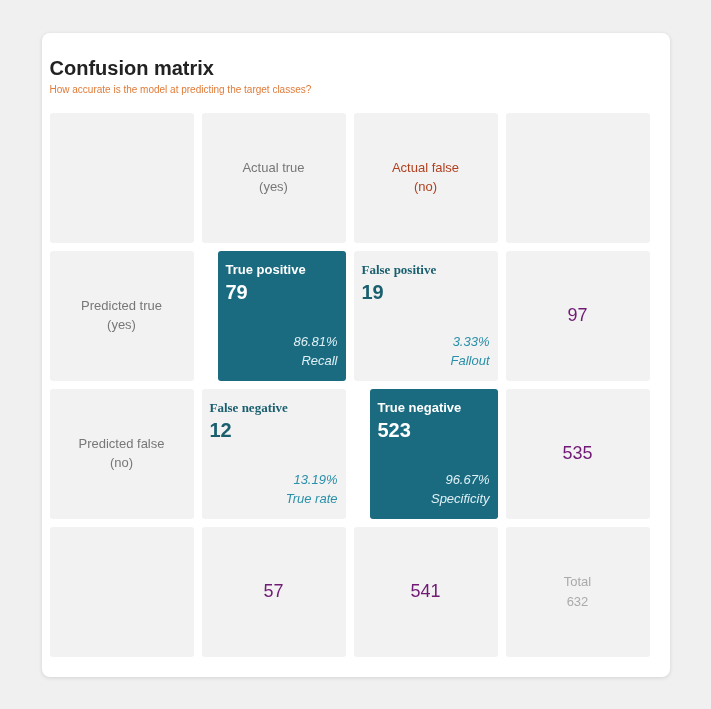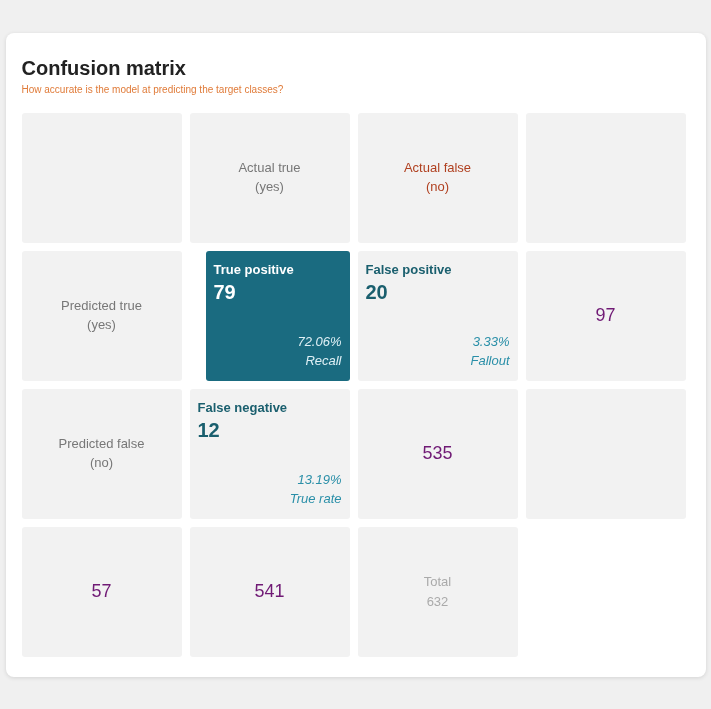--- a/index.html
+++ b/index.html
@@ -7,22 +7,22 @@
       font-family: 'Segoe UI', Arial, sans-serif;
       background: #f0f0f0;
       display: flex;
       justify-content: center;
       align-items: center;
       min-height: 100vh;
     }
     .card {
       background: #fff;
       border-radius: 8px;
-      padding: 24px 20px 20px 16px;
-      width: 700px;
+      padding: 24px 20px 20px 8px;
+      width: 628px;
       box-shadow: 0 1px 4px rgba(0,0,0,0.12);
     }
     .title {
       font-size: 20px;
       font-weight: 600;
       color: #222;
       margin-bottom: 4px;
     }
     .subtitle {
       font-size: 10px;
@@ -64,20 +64,21 @@
     }
     .cell-main-label {
       font-size: 13px;
       font-weight: 700;
       color: #fff;
       align-self: flex-start;
       line-height: 1.4;
     }
     .cell-main-label.dark-text {
       color: #1a5f6e;
+      font-family: Liberation Serif, serif;
     }
     .cell-count {
       font-size: 20px;
       font-weight: 700;
       color: #fff;
       align-self: flex-start;
       margin-top: 2px;
     }
     .cell-count.dark-text {
       color: #1a5f6e;
@@ -128,28 +129,28 @@
     <div class="cell light"></div>
 
     <div class="cell light">
       <span class="cell-label">Predicted true<br>(yes)</span>
     </div>
 
     <div class="cell dark-teal" style="align-items: flex-start;">
       <span class="cell-main-label">True positive</span>
       <span class="cell-count">79</span>
       <span class="cell-stat white" style="align-self: flex-end; margin-top: auto;">
-        <span>72.06%</span><br>
+        <span>86.81%</span><br>
         <em><span>Recall</span></em>
       </span>
     </div>
 
     <div class="cell light" style="align-items: flex-start;">
       <span class="cell-main-label dark-text">False positive</span>
-      <span class="cell-count dark-text">20</span>
+      <span class="cell-count dark-text">19</span>
       <span class="cell-stat teal" style="align-self: flex-end; margin-top: auto;">
         <span>3.33%</span><br>
         <em><span>Fallout</span></em>
       </span>
     </div>
 
     <div class="cell light">
       <span class="cell-number">97</span>
     </div>
 
@@ -159,20 +160,28 @@
 
     <div class="cell light" style="align-items: flex-start;">
       <span class="cell-main-label dark-text">False negative</span>
       <span class="cell-count dark-text">12</span>
       <span class="cell-stat teal" style="align-self: flex-end; margin-top: auto;">
         <span>13.19%</span><br>
         <em><span>True rate</span></em>
       </span>
     </div>
 
+    <div class="cell dark-teal" style="align-items: flex-start;">
+      <span class="cell-main-label">True negative</span>
+      <span class="cell-count">523</span>
+      <span class="cell-stat white" style="align-self: flex-end; margin-top: auto;">
+        <span>96.67%</span><br>
+        <em><span>Specificity</span></em>
+      </span>
+    </div>
 
     <div class="cell light">
       <span class="cell-number">535</span>
     </div>
 
     <div class="cell light"></div>
 
     <div class="cell light">
       <span class="cell-number">57</span>
     </div>

